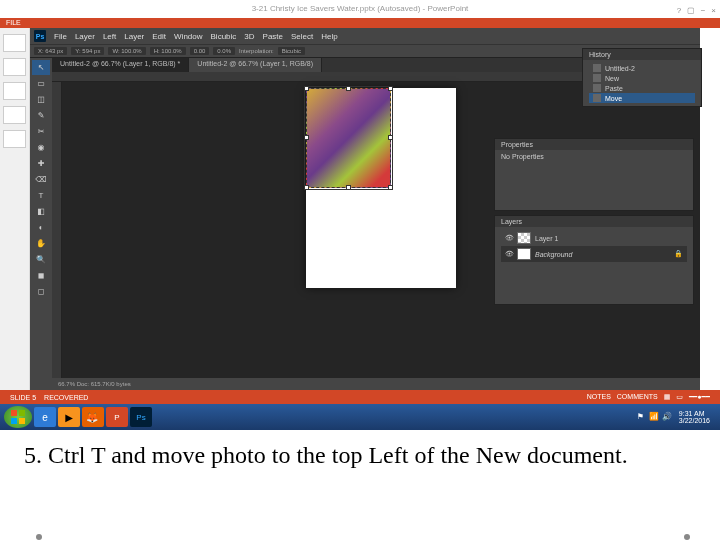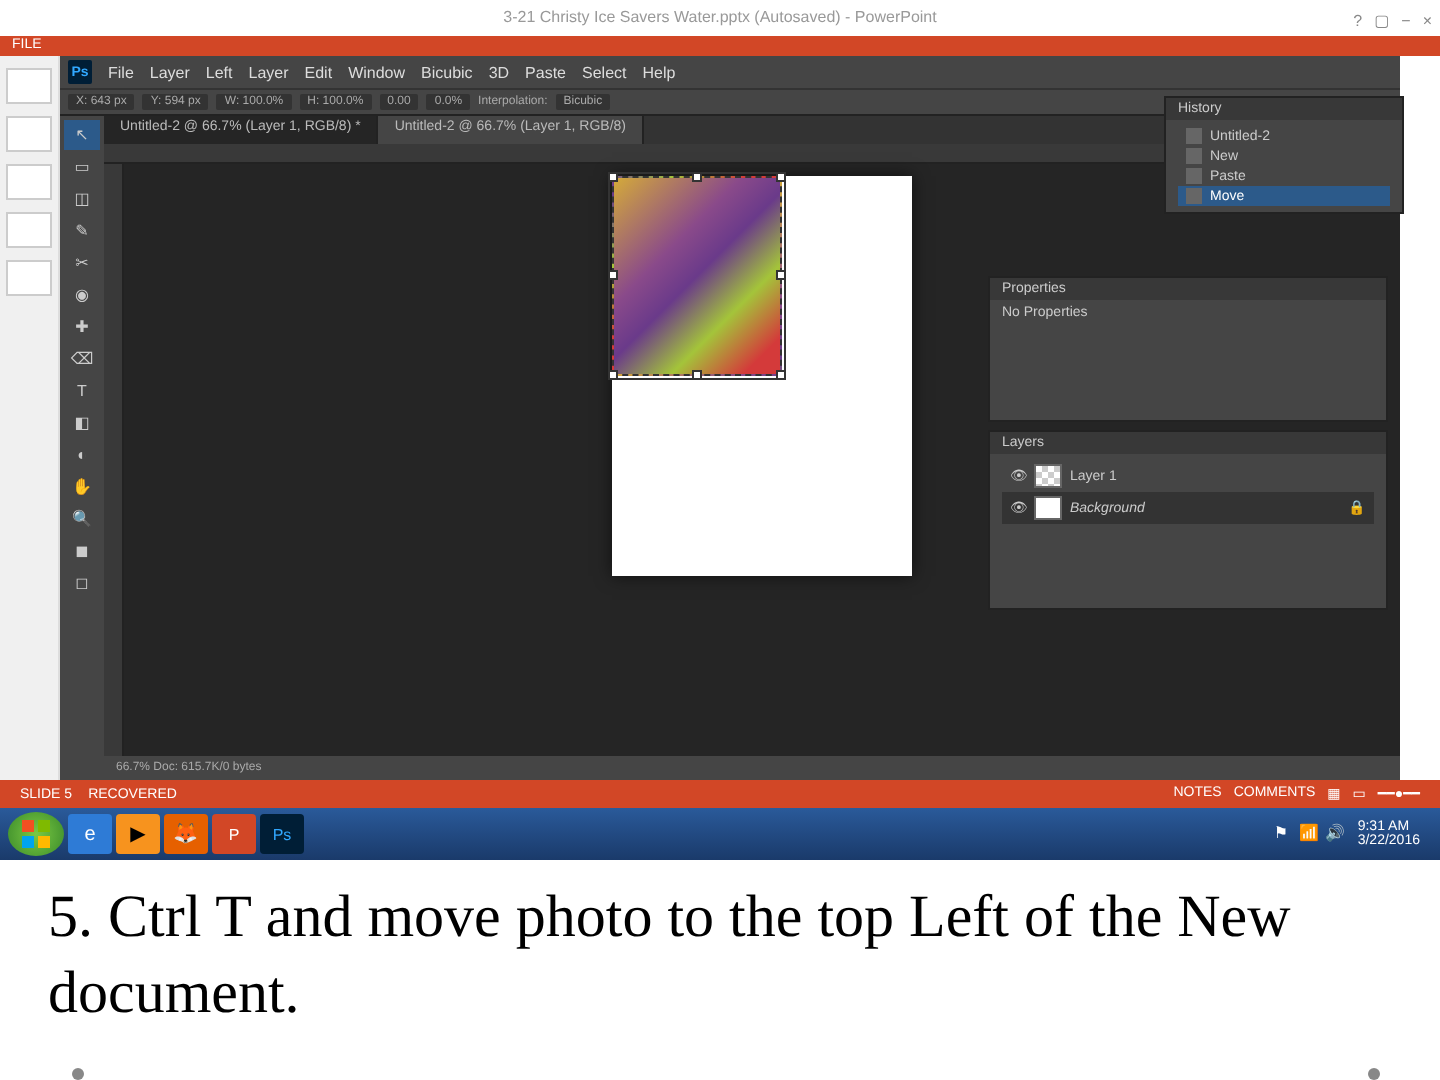--- a/index.html
+++ b/index.html
@@ -69,21 +69,21 @@
   .task-icon.ie { background: #2e7bd6; color: #fff; }
   .task-icon.ff { background: #e66000; }
   .task-icon.ppt { background: #d24726; color: #fff; font-size: 8px; }
   .task-icon.ps { background: #001e36; color: #31a8ff; font-size: 8px; }
   .task-icon.media { background: #f7931e; }
   .tray { margin-left: auto; display: flex; align-items: center; gap: 6px; color: #fff; font-size: 7px; padding-right: 6px; }
   .tray-icons { display: flex; gap: 3px; }
   .tray-icons span { width: 10px; height: 10px; font-size: 8px; }
   
   
-  .caption { position: absolute; left: 24px; top: 440px; right: 24px; font-family: Georgia, 'Times New Roman', serif; font-size: 30px; line-height: 1.25; color: #000; }
+  .caption { position: absolute; left: 24px; top: 440px; right: 24px; font-family: Georgia, 'Times New Roman', serif; font-size: 24px; line-height: 1.25; color: #000; }
   .dot { position: absolute; width: 6px; height: 6px; border-radius: 50%; background: #888; }
   .dot.d1 { left: 36px; top: 534px; }
   .dot.d2 { left: 684px; top: 534px; }
 </style>
 </head>
 <body>
 
 <div class="ppt-titlebar">
   <span>3-21 Christy Ice Savers Water.pptx (Autosaved) - PowerPoint</span>
   <div class="ppt-close">

